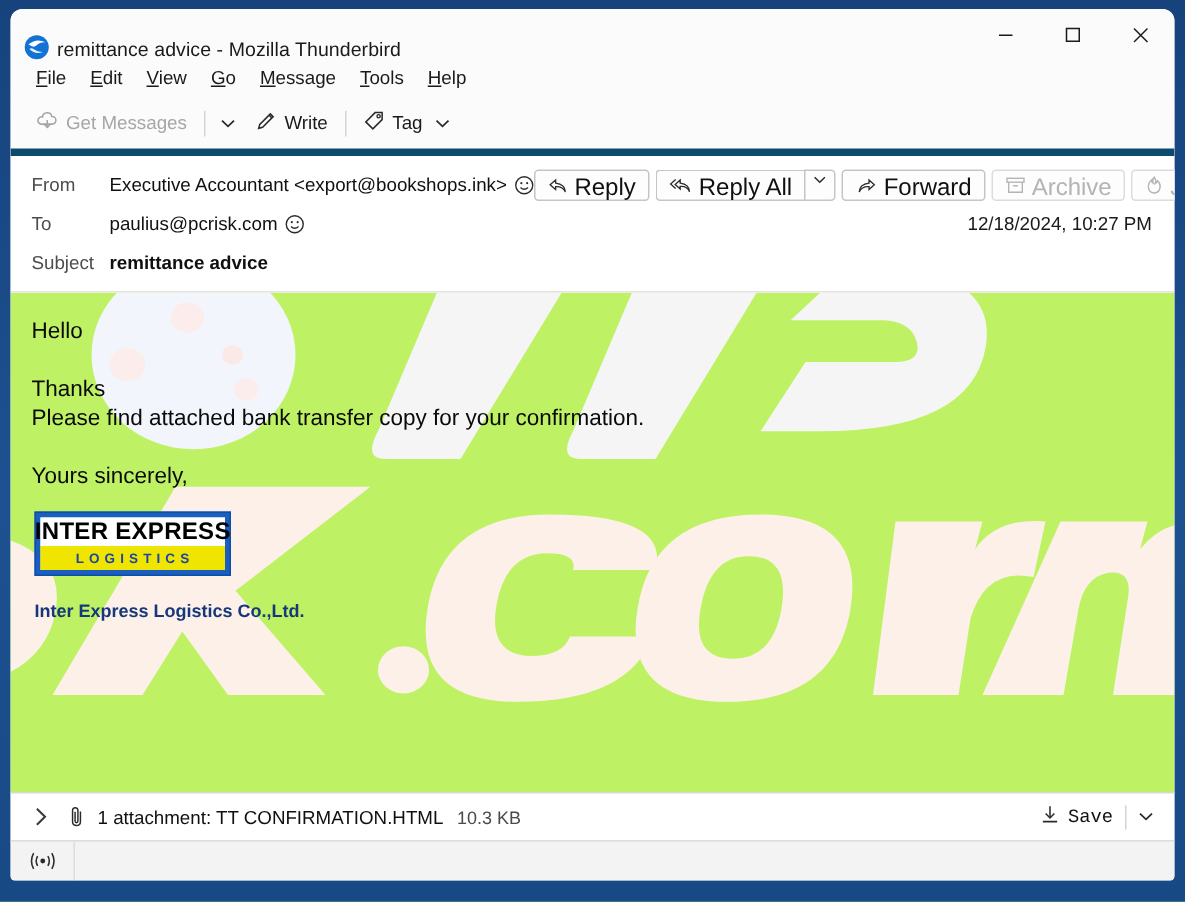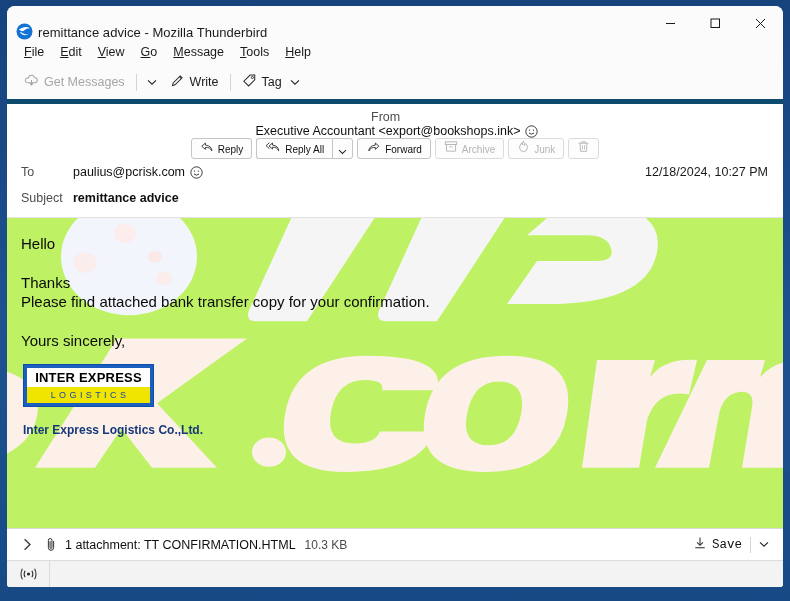--- a/index.html
+++ b/index.html
@@ -129,21 +129,21 @@
     border-bottom: 1px solid #e3e3e3;
     position: relative;
     z-index: 3;
   }
   .hrow {
     display: flex;
     align-items: center;
     min-height: 26px;
     padding: 0 10px 0 14px;
   }
-  .hrow.first { padding-top: 6px; flex-direction: column; }
+  .hrow.first { padding-top: 6px; }
   .hlabel {
     width: 52px;
     min-width: 52px;
     font-size: 12.5px;
     color: #4d4d4d;
   }
   .hvalue {
     font-size: 12.5px;
     color: #101010;
     display: flex;
@@ -169,23 +169,23 @@
 
   
   .actions {
     display: flex;
     align-items: center;
     gap: 4px;
     padding-right: 4px;
   }
   .abtn {
     display: flex;
-    align-items: flex-end;
+    align-items: flex-start;
     gap: 4px;
-    font-size: 10px;
+    font-size: 16px;
     color: #101010;
     background: #fdfdfd;
     border: 1px solid #c5c5c5;
     border-radius: 3px;
     padding: 3px 8px;
     height: 21px;
     box-sizing: border-box;
     white-space: nowrap;
   }
   .abtn.disabled { color:#b4b4b4; border-color:#dcdcdc; background:#fdfdfd; }
@@ -249,35 +249,35 @@
   .logo-top {
     flex: 1.25;
     display: flex;
     align-items: center;
     justify-content: center;
     background: #ffffff;
   }
   .logo-top span {
     font-family: "Liberation Sans", sans-serif;
     font-weight: bold;
-    font-size: 13px;
+    font-size: 16px;
     color: #000000;
     letter-spacing: 0.2px;
     white-space: nowrap;
   }
   .logo-bottom {
     flex: 1;
     background: #f0e500;
     display: flex;
     align-items: center;
     justify-content: center;
   }
   .logo-bottom span {
     font-family: "Liberation Sans", sans-serif;
-    font-weight: normal;
+    font-weight: bold;
     font-size: 9px;
     color: #1a46a8;
     letter-spacing: 3.4px;
     padding-left: 3px;
     white-space: nowrap;
   }
   .company {
     margin: 16px 0 0 2px;
     font-size: 12px;
     font-weight: bold;

